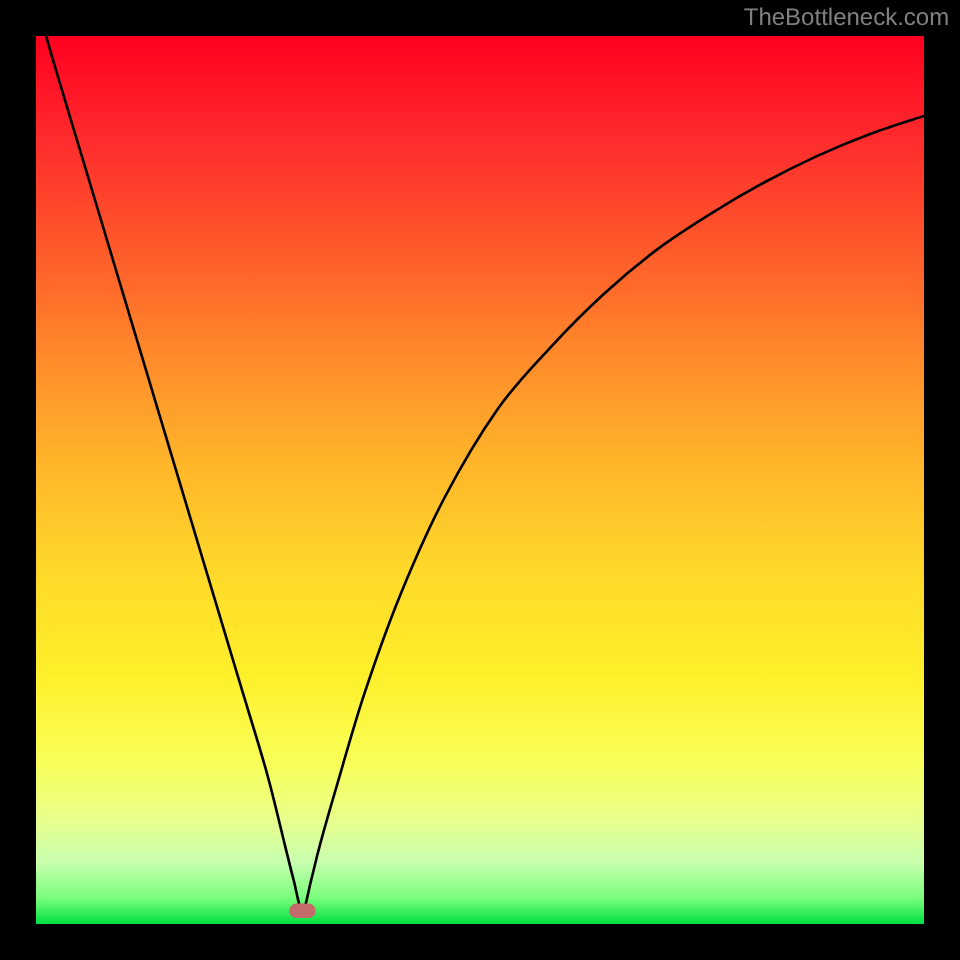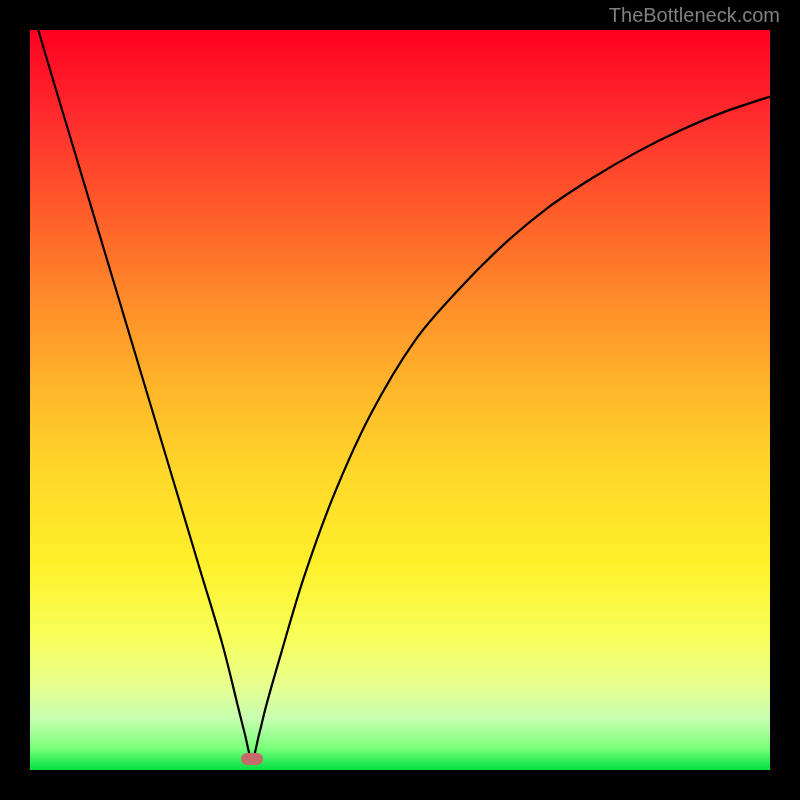--- a/index.html
+++ b/index.html
@@ -48,21 +48,21 @@
     position: absolute;
     width: 22px;
     height: 12px;
     border-radius: 6px;
     background: #c46a6a;
     transform: translate(-50%, -50%);
   }
   .watermark {
     position: absolute;
     top: 4px;
-    right: 20px;
+    right: 9px;
     font-family: Arial, Helvetica, sans-serif;
     font-size: 20px;
     color: #808080;
     font-weight: 500;
   }
 </style>
 </head>
 <body>
 
 <div class="outer">

